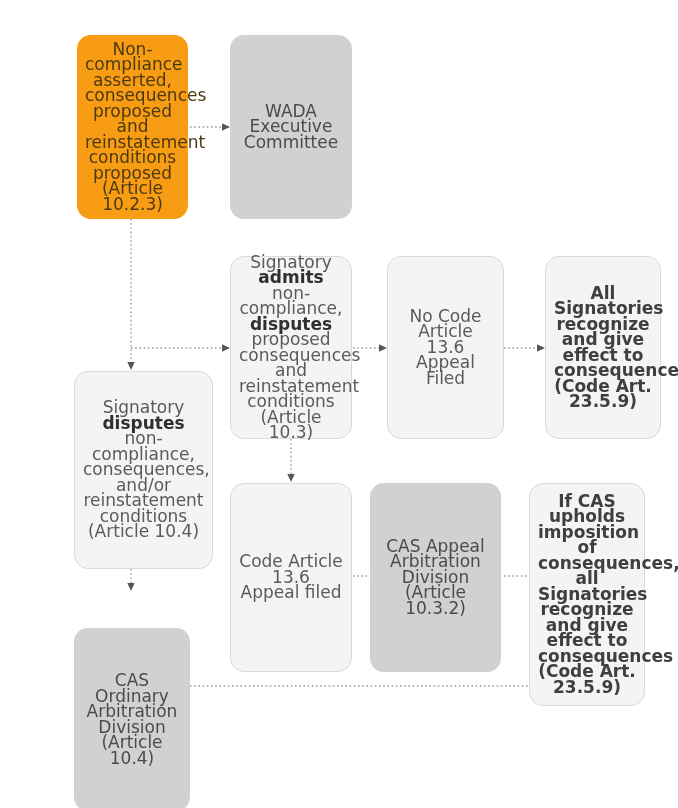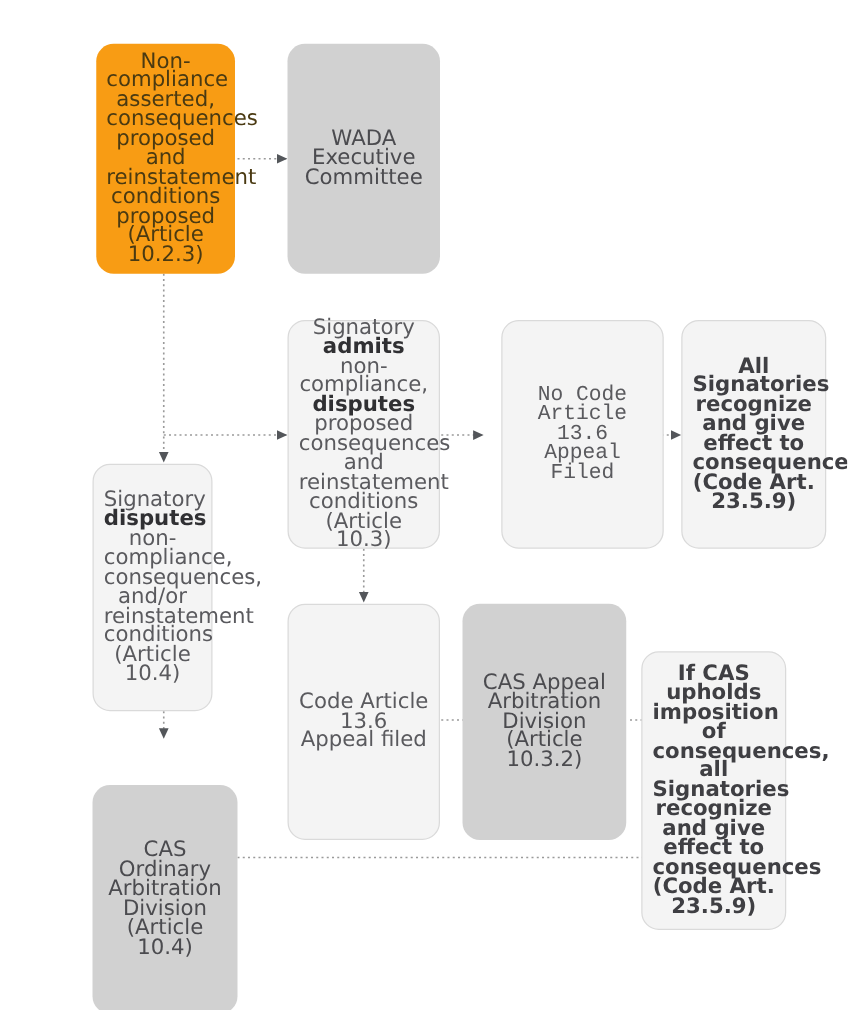--- a/index.html
+++ b/index.html
@@ -114,41 +114,41 @@
   </div>
 
   <div class="node node-gray" style="left:230px; top:35px; width:122px; height:184px;">
     <div class="txt">WADA<br>Executive<br>Committee</div>
   </div>
 
   <div class="node node-light" style="left:230px; top:256px; width:122px; height:183px;">
     <div class="txt">Signatory <b>admits</b><br>non-compliance,<br><b>disputes</b> proposed<br>consequences and<br>reinstatement<br>conditions<br>(Article 10.3)</div>
   </div>
 
-  <div class="node node-light" style="left:401px; top:256px; width:130px; height:183px;font-family:Liberation Mono, monospace;">
+  <div class="node node-light" style="left:387px; top:256px; width:117px; height:183px;">
     <div class="txt">No Code Article<br>13.6<br>Appeal Filed</div>
   </div>
 
   <div class="node node-light bold" style="left:545px; top:256px; width:116px; height:183px;">
     <div class="txt">All Signatories<br>recognize and give<br>effect to<br>consequences<br>(Code Art. 23.5.9)</div>
   </div>
 
-  <div class="node node-light" style="left:74px; top:371px; width:96px; height:198px;">
+  <div class="node node-light" style="left:74px; top:371px; width:139px; height:198px;">
     <div class="txt">Signatory <b>disputes</b><br>non-compliance,<br>consequences,<br>and/or<br>reinstatement<br>conditions<br>(Article 10.4)</div>
   </div>
 
   <div class="node node-light" style="left:230px; top:483px; width:122px; height:189px;">
     <div class="txt">Code Article<br>13.6<br>Appeal filed</div>
   </div>
 
   <div class="node node-gray" style="left:370px; top:483px; width:131px; height:189px;">
     <div class="txt">CAS Appeal<br>Arbitration Division<br>(Article 10.3.2)</div>
   </div>
 
-  <div class="node node-light bold" style="left:513px; top:483px; width:116px; height:223px;margin-top:38px;">
+  <div class="node node-light bold" style="left:529px; top:483px; width:116px; height:223px;">
     <div class="txt">If CAS upholds<br>imposition of<br>consequences, all<br>Signatories<br>recognize and give<br>effect to<br>consequences<br>(Code Art. 23.5.9)</div>
   </div>
 
   <div class="node node-gray" style="left:74px; top:592px; width:116px; height:183px;margin-top:36px;">
     <div class="txt">CAS Ordinary<br>Arbitration Division<br>(Article 10.4)</div>
   </div>
 
 </div>
 
 </body></html>

